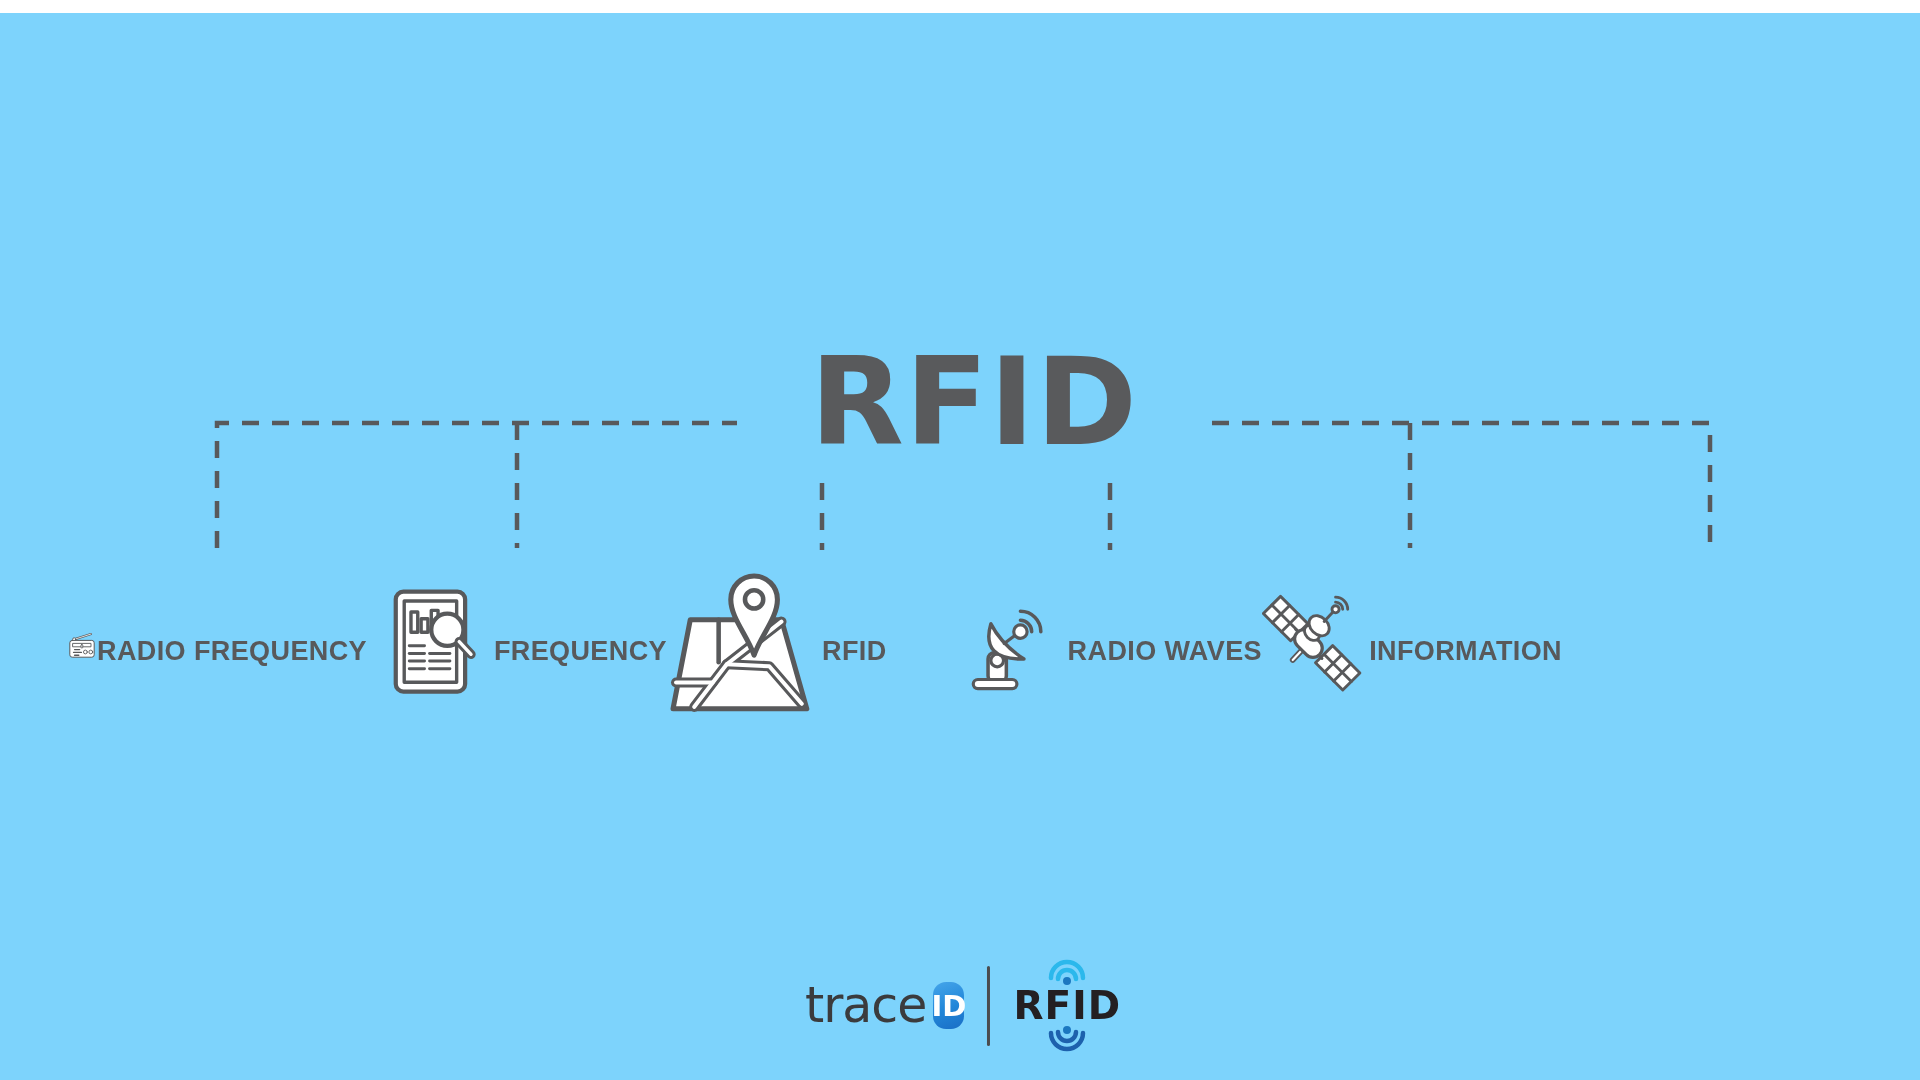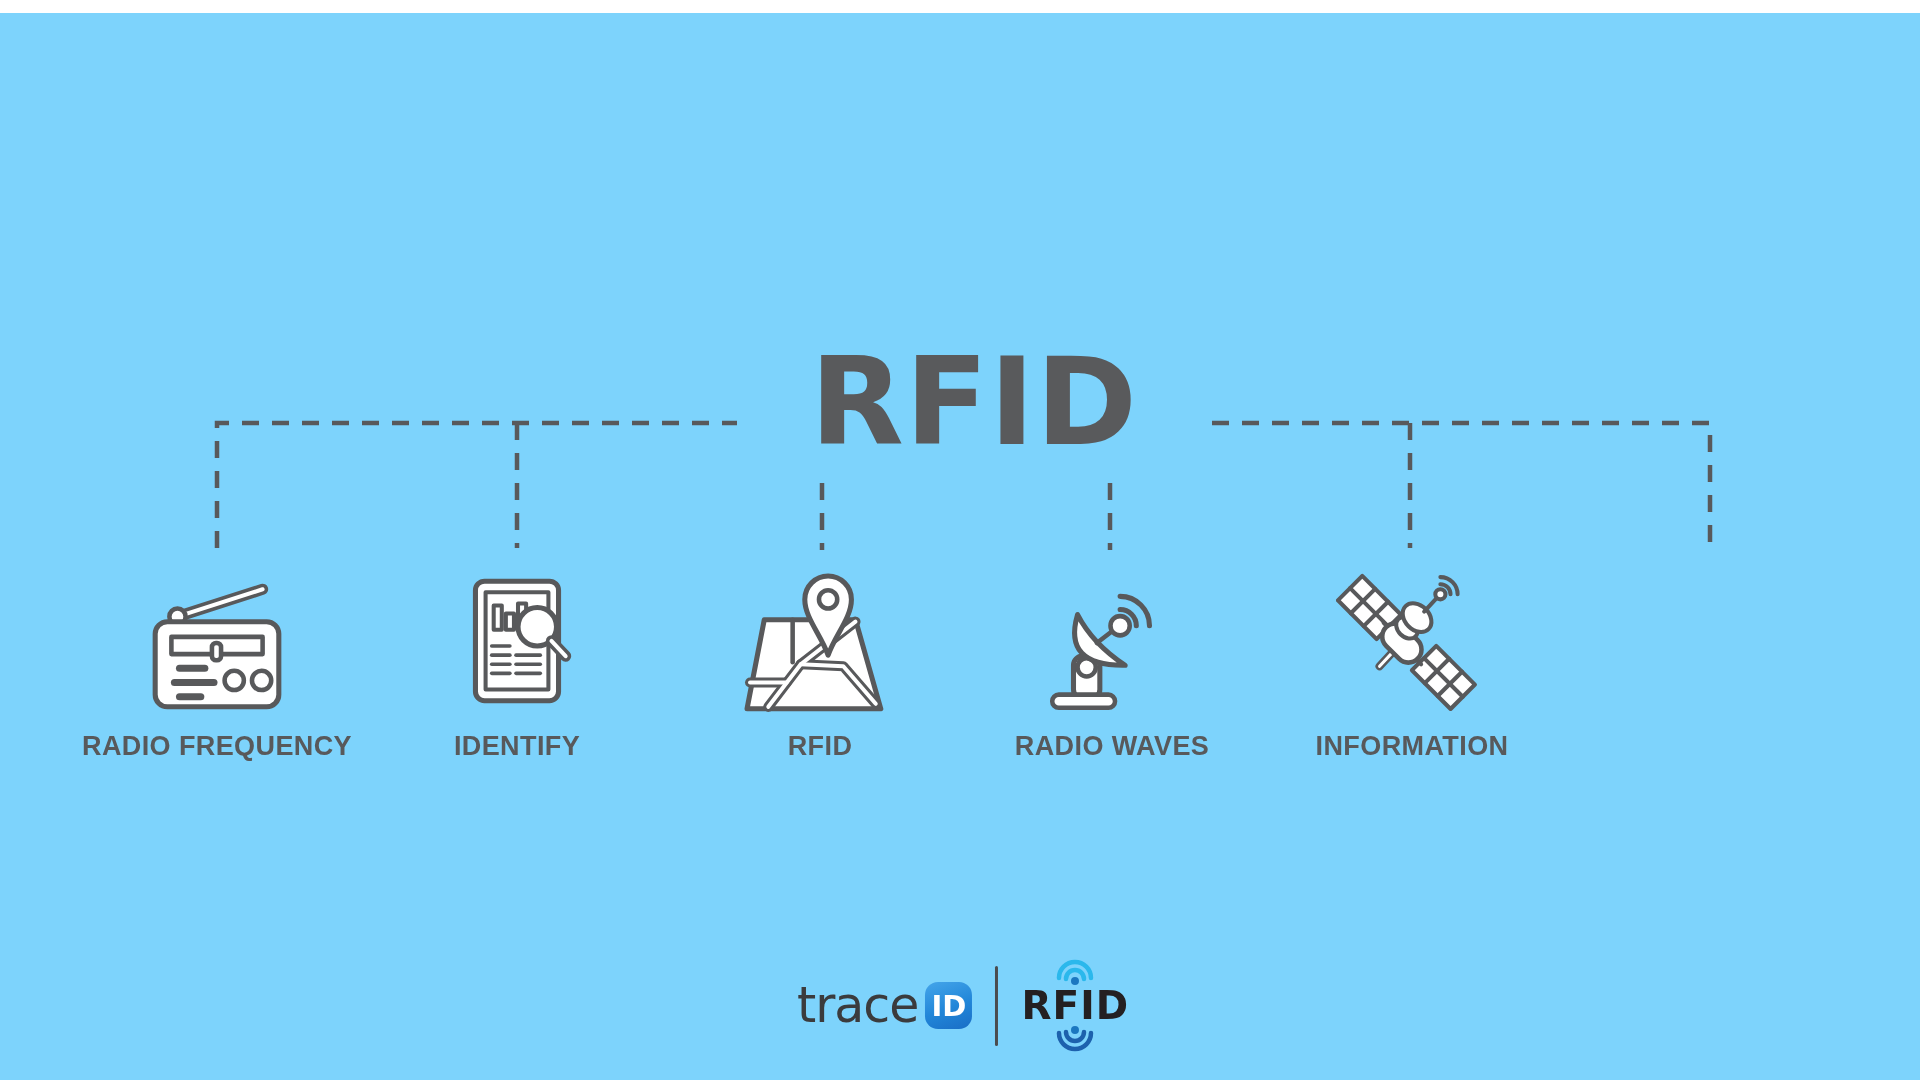--- a/index.html
+++ b/index.html
@@ -2,31 +2,31 @@
 <html><head>
 <meta charset="utf-8">
 <style>
   html,body{margin:0;padding:0;background:#ffffff;}
   .stage{position:relative;width:1920px;height:1080px;background:#7dd3fc;overflow:hidden;
          font-family:"Liberation Sans",sans-serif;margin-top:13px;}
   .title{position:absolute;top:328px;left:974px;transform:translateX(-50%);
          margin:0;font-family:"DejaVu Sans",sans-serif;font-weight:bold;
          font-size:122px;line-height:1;color:#595a5c;letter-spacing:1px;}
   .connectors{position:absolute;left:0;top:0;width:1920px;height:1080px;}
-  .item{position:absolute;top:556px;width:300px;display:flex;flex-direction:column;
+  .item{position:absolute;top:556px;width:300px;display:flex;flex-direction:row;
         align-items:center;}
   .item .icon{width:152px;height:152px;}
   .item .label{margin-top:12px;font-size:27px;font-weight:bold;color:#58595b;
                letter-spacing:0.4px;line-height:1;white-space:nowrap;}
   .footer-logo{position:absolute;top:942px;left:963px;transform:translateX(-50%);
                display:flex;align-items:center;}
   .brand{display:flex;align-items:center;}
   .trace{font-family:"DejaVu Sans",sans-serif;font-size:49px;color:#3b3b3d;
          letter-spacing:-1px;line-height:1;}
-  .badge{margin-left:7px;width:47px;height:47px;border-radius:13px;
+  .badge{margin-left:7px;width:31px;height:47px;border-radius:13px;
          background:linear-gradient(160deg,#45a5ea 0%,#2186d8 55%,#1a6ec6 100%);
          display:flex;align-items:center;justify-content:center;
          font-family:"DejaVu Sans",sans-serif;font-weight:bold;font-size:29px;color:#ffffff;}
   .logo-divider{width:3px;height:80px;background:#4b4c4e;border-radius:2px;margin:0 23px;}
   .mark{display:flex;flex-direction:column;align-items:center;}
   .mark-text{font-family:"DejaVu Sans",sans-serif;font-weight:bold;font-size:39px;
              color:#242022;letter-spacing:1px;line-height:1;margin:1px 0;}
   .wifi{width:46px;height:30px;}
 </style>
 </head>
@@ -79,21 +79,21 @@
             <line x1="50" y1="103" x2="68" y2="103"></line>
           <line x1="74" y1="85" x2="98" y2="85"></line>
           <line x1="74" y1="94" x2="98" y2="94"></line>
             <line x1="74" y1="103" x2="98" y2="103"></line>
         </g>
         <circle cx="95" cy="57" r="19" fill="#fff" stroke-width="5"></circle>
         <line x1="109" y1="71" x2="123" y2="86" stroke-width="11"></line>
         <line x1="109" y1="71" x2="123" y2="86" stroke="#fff" stroke-width="4"></line>
       </g>
     </svg>
-    <div class="label">IDENTIFY</div>
+    <div class="label">FREQUENCY</div>
   </div>
 
   <div class="item" style="left:670px">
     <svg class="icon" viewBox="0 0 150 150">
       <g stroke="#58595b" fill="none" stroke-linecap="round" stroke-linejoin="round">
         <polygon points="20,50 110,50 135,138 3,138" fill="#fff" stroke-width="5"></polygon>
         <line x1="48" y1="50" x2="48" y2="92" stroke-width="4.5"></line>
         <polyline points="110,52 56,94 24,136" stroke-width="10"></polyline>
         <polyline points="56,94 98,96 130,133" stroke-width="10"></polyline>
         <polyline points="6,112 42,112" stroke-width="10"></polyline>

